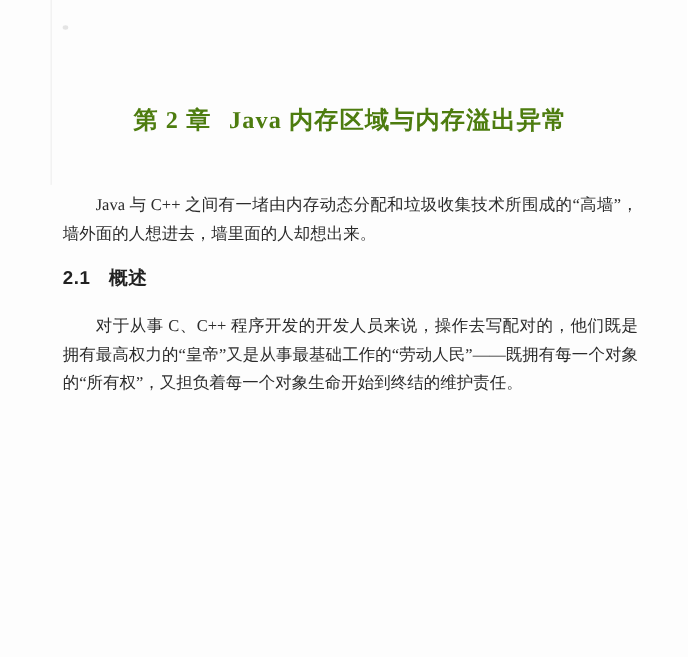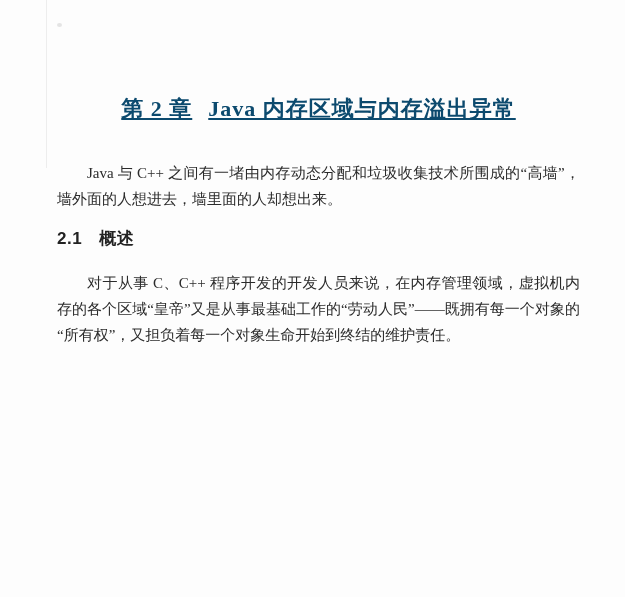--- a/index.html
+++ b/index.html
@@ -21,39 +21,38 @@
   }
   
   .chapter-heading {
     margin: 0;
     padding-top: 92px;
     text-align: center;
     font-family: "Liberation Serif", "DejaVu Serif", serif;
     font-weight: bold;
     font-size: 22px;
     line-height: 34px;
-    color: #0c4a6e;
+    color: #4d7c0f;
     letter-spacing: 1px;
-    text-decoration: underline;
   }
   .chapter-heading .chapter-number {
     margin-right: 16px;
   }
   
   .body-para {
     margin: 0;
     font-family: "Liberation Serif", "DejaVu Serif", serif;
     font-size: 15px;
     line-height: 26px;
     text-indent: 2em;
     text-align: justify;
     color: #2b2b2b;
   }
   .intro-block {
-    margin-top: 34px;
+    margin-top: 48px;
   }
   
   .section-heading {
     margin: 16px 0 20px 0;
     font-family: "Liberation Sans", "DejaVu Sans", sans-serif;
     font-weight: bold;
     font-size: 17px;
     line-height: 22px;
     color: #222222;
     letter-spacing: 0.5px;
@@ -96,18 +95,18 @@
     </h1>
 
     <div class="intro-block">
       <p class="body-para">Java 与 C++ 之间有一堵由内存动态分配和垃圾收集技术所围成的“高墙”，墙外面的人想进去，墙里面的人却想出来。</p>
     </div>
 
     <h2 class="section-heading">
       <span class="section-number">2.1</span><span>概述</span>
     </h2>
 
-    <p class="body-para">对于从事 C、C++ 程序开发的开发人员来说，在内存管理领域，虚拟机内存的各个区域“皇帝”又是从事最基础工作的“劳动人民”——既拥有每一个对象的“所有权”，又担负着每一个对象生命开始到终结的维护责任。</p>
+    <p class="body-para">对于从事 C、C++ 程序开发的开发人员来说，操作去写配对的，他们既是拥有最高权力的“皇帝”又是从事最基础工作的“劳动人民”——既拥有每一个对象的“所有权”，又担负着每一个对象生命开始到终结的维护责任。</p>
 
 
 
   </div>
 </div>
 
 </body></html>

